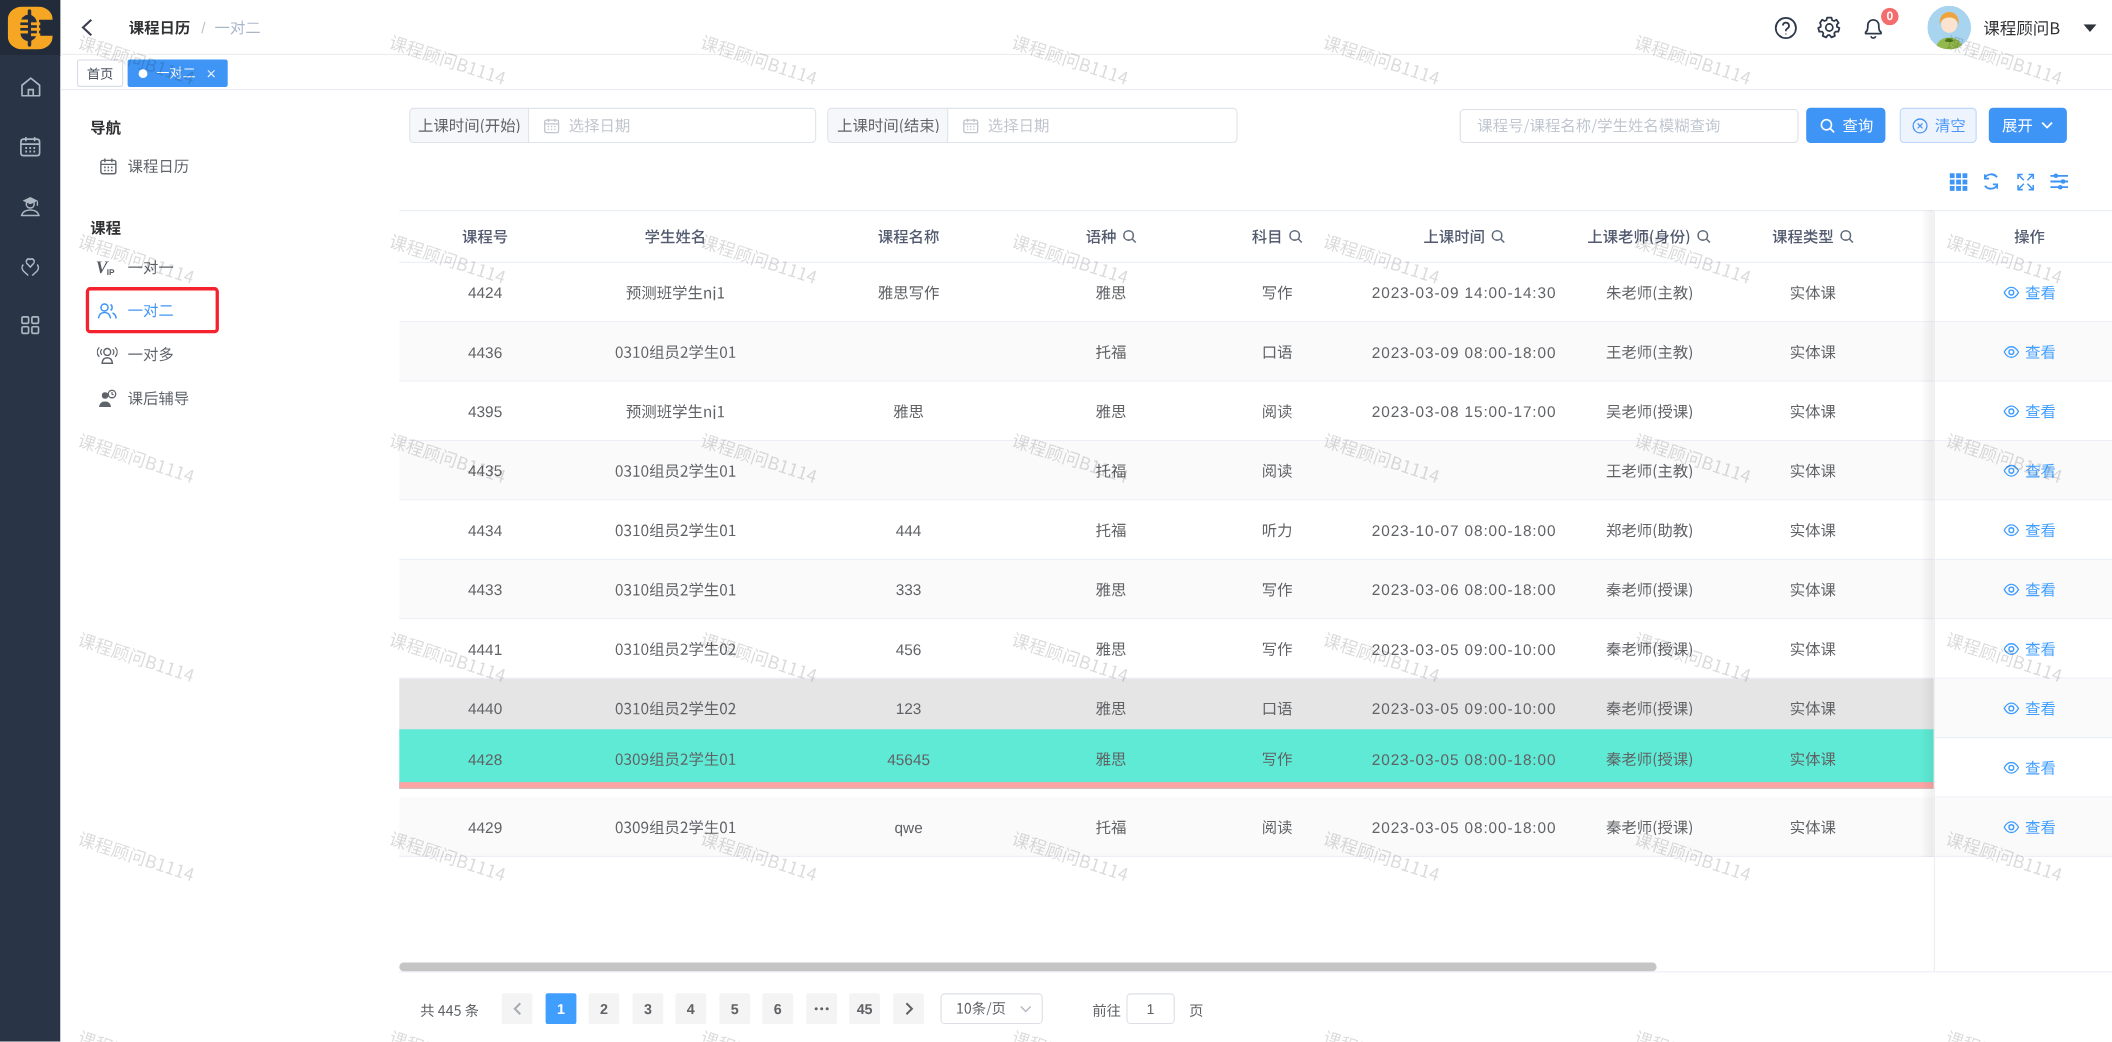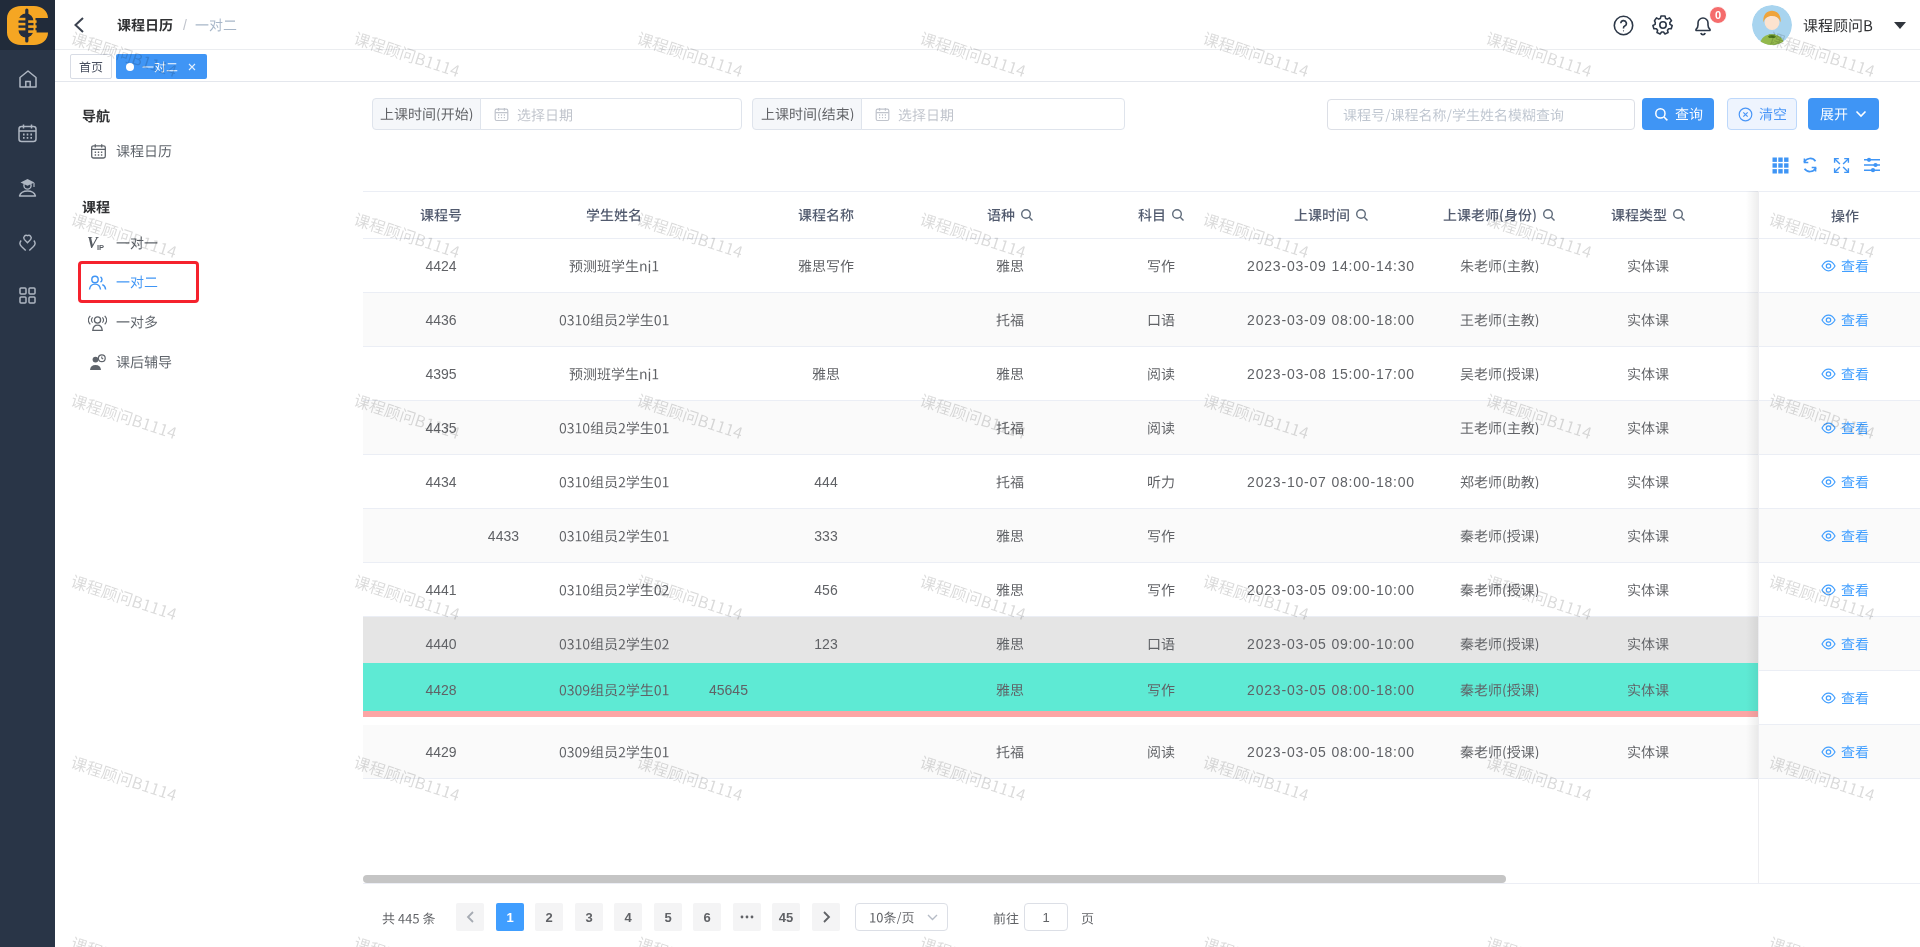--- a/index.html
+++ b/index.html
@@ -619,41 +619,44 @@
           <use href="#t_zheng" fill="#606266"></use>
         </svg>
       </div>
       <div class="abs fx" style="left:1218px;top:0px;width:134px;height:53px;justify-content:center">
         <svg style="display:inline-block;vertical-align:middle;" width="42" height="14">
           <use href="#v_st" fill="#606266"></use>
         </svg>
       </div>
     </div>
     <div class="abs" style="left:0;top:427px;width:1557px;height:54px;background:#fafafa;border-bottom:1px solid #ebeef5">
-      <div class="abs fx" style="left:0px;top:0px;width:156px;height:53px;justify-content:flex-end">
+      <div class="abs fx" style="left:0px;top:0px;width:156px;height:53px;justify-content:center">
         <span class="num">4433</span>
       </div>
       <div class="abs fx" style="left:156px;top:0px;width:190px;height:53px;justify-content:center">
         <svg style="display:inline-block;vertical-align:middle;" width="110" height="14">
           <use href="#s_0310a" fill="#606266"></use>
         </svg>
       </div>
       <div class="abs fx" style="left:346px;top:0px;width:234px;height:53px;justify-content:center">
         <span class="num">333</span>
       </div>
       <div class="abs fx" style="left:580px;top:0px;width:134px;height:53px;justify-content:center">
         <svg style="display:inline-block;vertical-align:middle;" width="28" height="14">
           <use href="#c_ys" fill="#606266"></use>
         </svg>
       </div>
       <div class="abs fx" style="left:714px;top:0px;width:168px;height:53px;justify-content:center">
         <svg style="display:inline-block;vertical-align:middle;" width="28" height="14">
           <use href="#k_xz" fill="#606266"></use>
         </svg>
       </div>
+      <div class="abs fx" style="left:882px;top:0px;width:172px;height:53px;justify-content:center">
+        <span class="dt">2023-03-06 08:00-18:00</span>
+      </div>
       <div class="abs fx" style="left:1054px;top:0px;width:164px;height:53px;justify-content:center">
         <svg style="display:inline-block;vertical-align:middle;" width="79" height="14">
           <use href="#t_qin" fill="#606266"></use>
         </svg>
       </div>
       <div class="abs fx" style="left:1218px;top:0px;width:134px;height:53px;justify-content:center">
         <svg style="display:inline-block;vertical-align:middle;" width="42" height="14">
           <use href="#v_st" fill="#606266"></use>
         </svg>
       </div>
@@ -732,21 +735,21 @@
     </div>
     <div class="abs" style="left:0;top:581px;width:1557px;height:54px;background:#5eead4;border-bottom:6px solid #fca5a5">
       <div class="abs fx" style="left:0px;top:0px;width:156px;height:53px;justify-content:center">
         <span class="num">4428</span>
       </div>
       <div class="abs fx" style="left:156px;top:0px;width:190px;height:53px;justify-content:center">
         <svg style="display:inline-block;vertical-align:middle;" width="110" height="14">
           <use href="#s_0309" fill="#606266"></use>
         </svg>
       </div>
-      <div class="abs fx" style="left:346px;top:0px;width:234px;height:53px;justify-content:flex-start">
+      <div class="abs fx" style="left:346px;top:0px;width:234px;height:53px;justify-content:center">
         <span class="num">45645</span>
       </div>
       <div class="abs fx" style="left:580px;top:0px;width:134px;height:53px;justify-content:center">
         <svg style="display:inline-block;vertical-align:middle;" width="28" height="14">
           <use href="#c_ys" fill="#606266"></use>
         </svg>
       </div>
       <div class="abs fx" style="left:714px;top:0px;width:168px;height:53px;justify-content:center">
         <svg style="display:inline-block;vertical-align:middle;" width="28" height="14">
           <use href="#k_xz" fill="#606266"></use>
@@ -767,20 +770,23 @@
       </div>
     </div>
     <div class="abs" style="left:0;top:643px;width:1557px;height:54px;background:#fafafa;border-bottom:1px solid #ebeef5">
       <div class="abs fx" style="left:0px;top:0px;width:156px;height:53px;justify-content:center">
         <span class="num">4429</span>
       </div>
       <div class="abs fx" style="left:156px;top:0px;width:190px;height:53px;justify-content:center">
         <svg style="display:inline-block;vertical-align:middle;" width="110" height="14">
           <use href="#s_0309" fill="#606266"></use>
         </svg>
+      </div>
+      <div class="abs fx" style="left:346px;top:0px;width:234px;height:53px;justify-content:center">
+        <span class="num">qwe</span>
       </div>
       <div class="abs fx" style="left:580px;top:0px;width:134px;height:53px;justify-content:center">
         <svg style="display:inline-block;vertical-align:middle;" width="28" height="14">
           <use href="#c_tf" fill="#606266"></use>
         </svg>
       </div>
       <div class="abs fx" style="left:714px;top:0px;width:168px;height:53px;justify-content:center">
         <svg style="display:inline-block;vertical-align:middle;" width="28" height="14">
           <use href="#k_yd" fill="#606266"></use>
         </svg>

